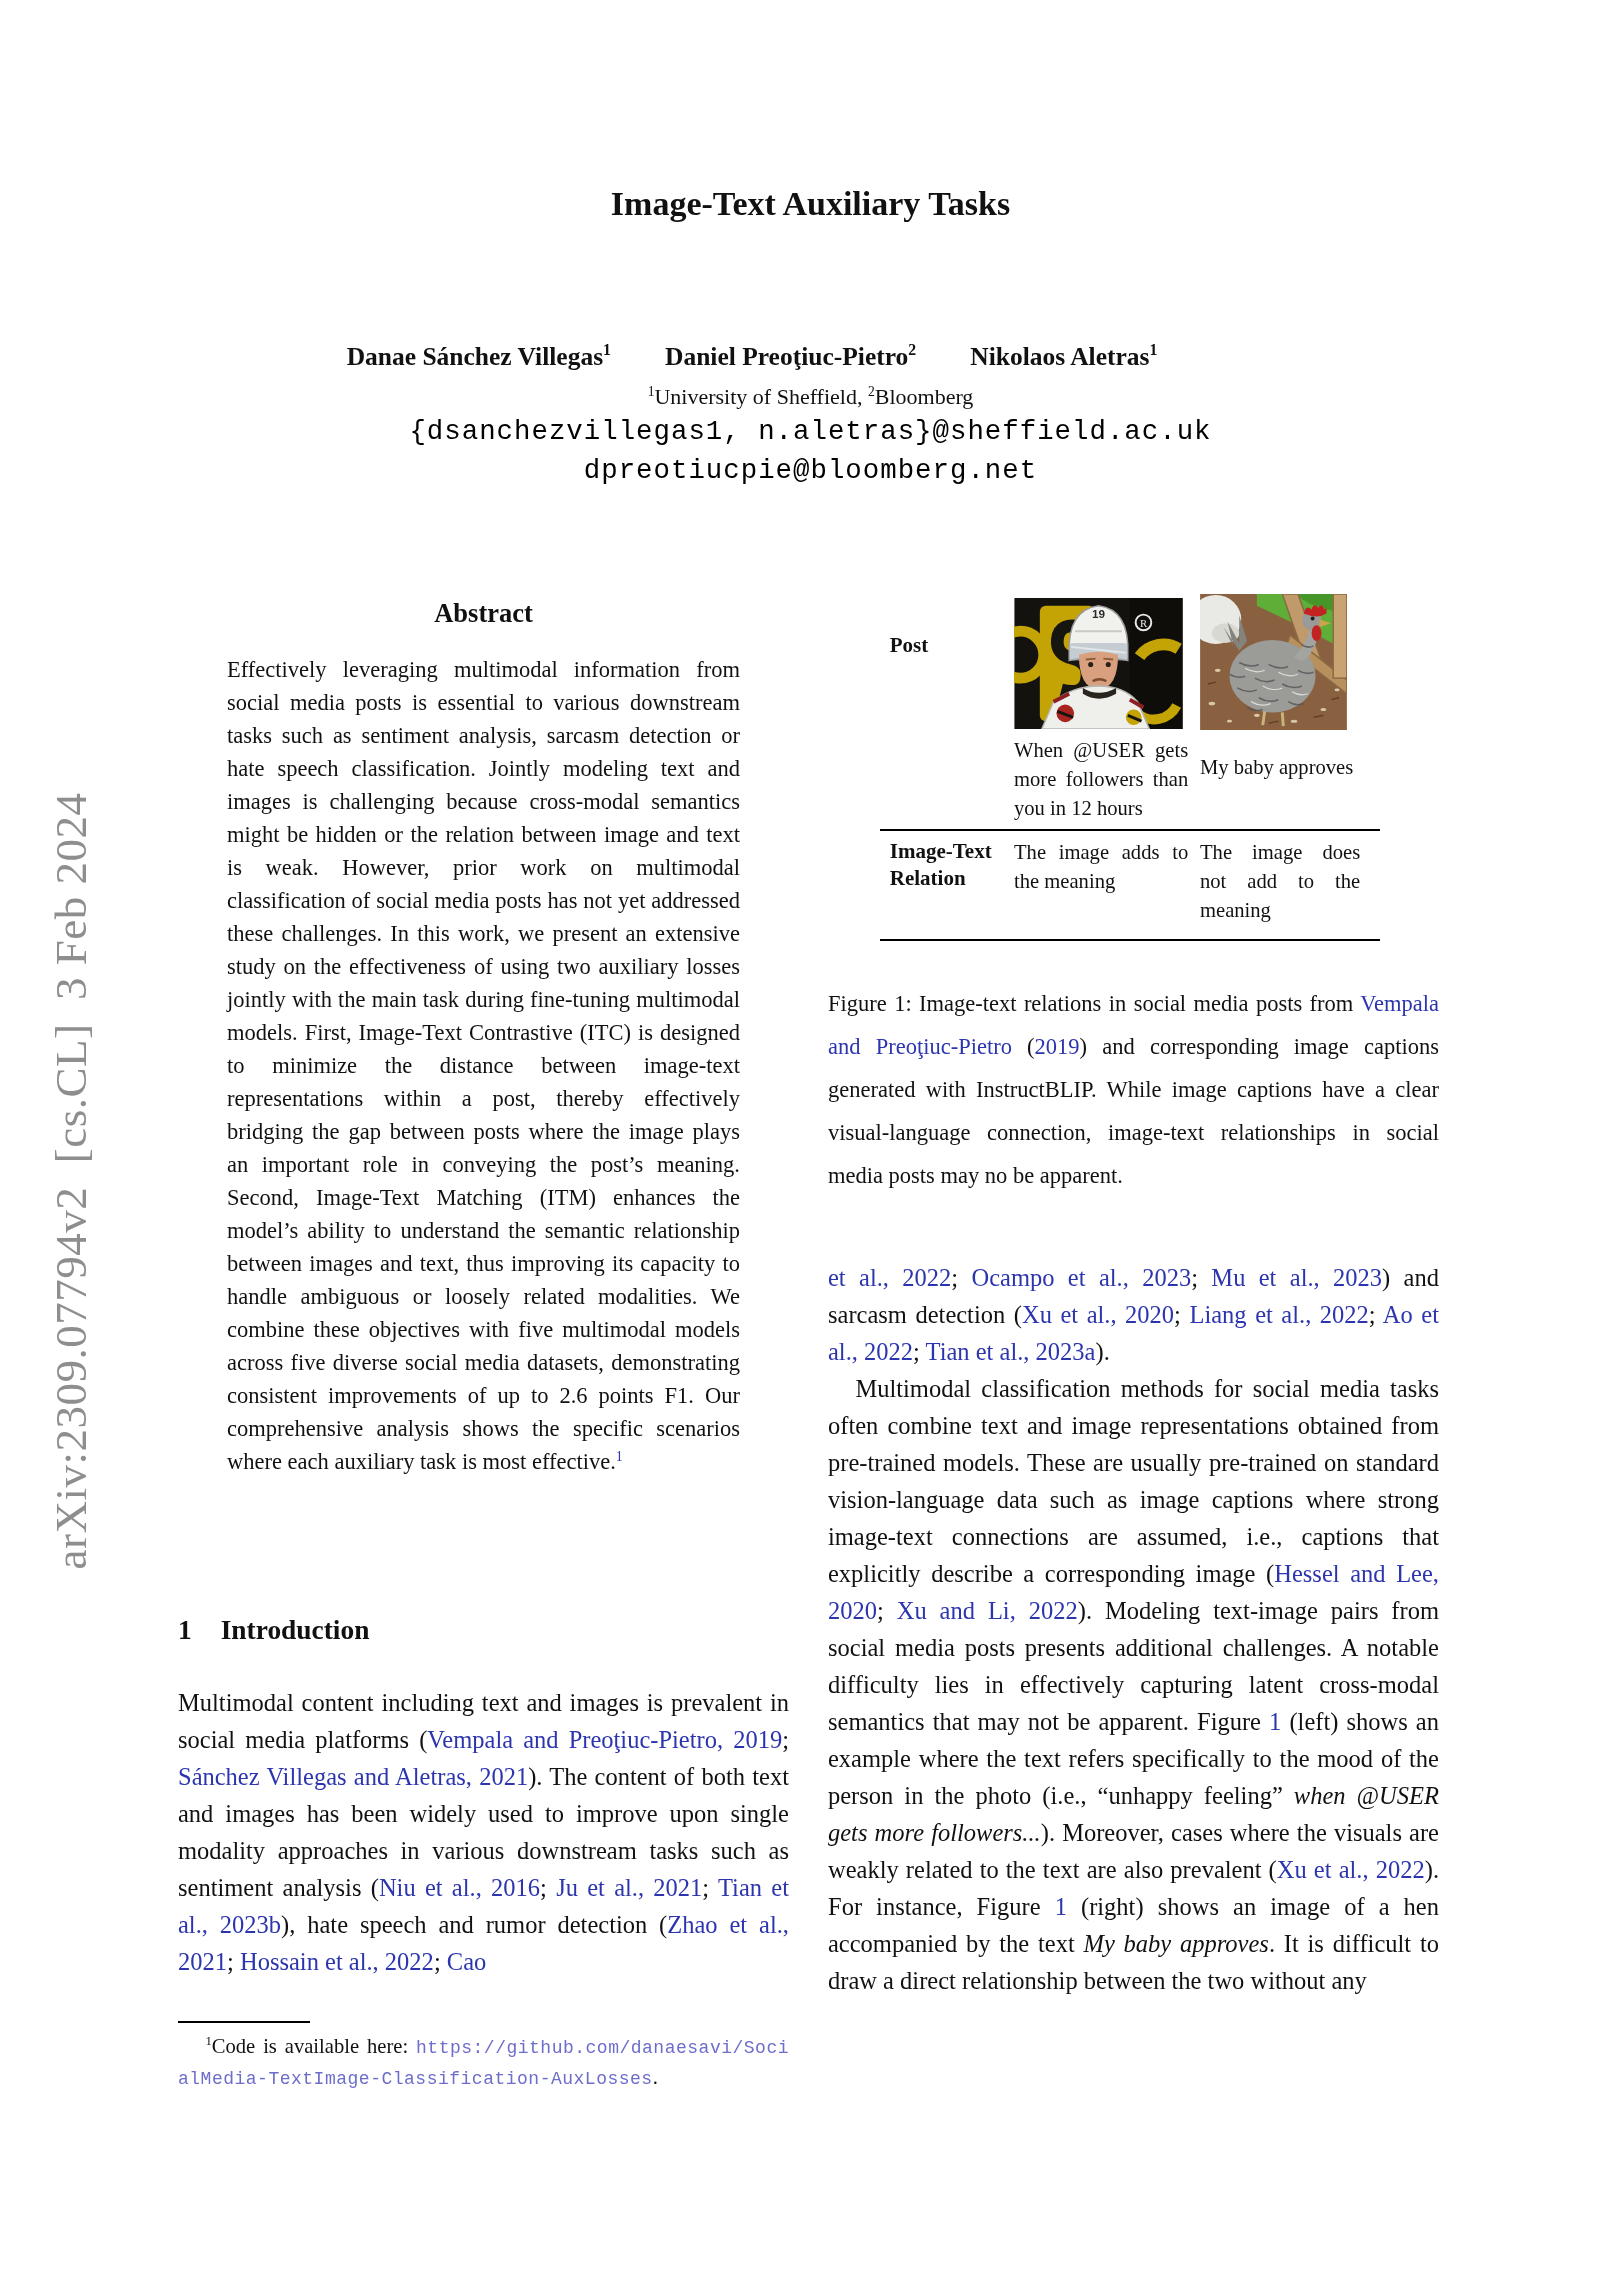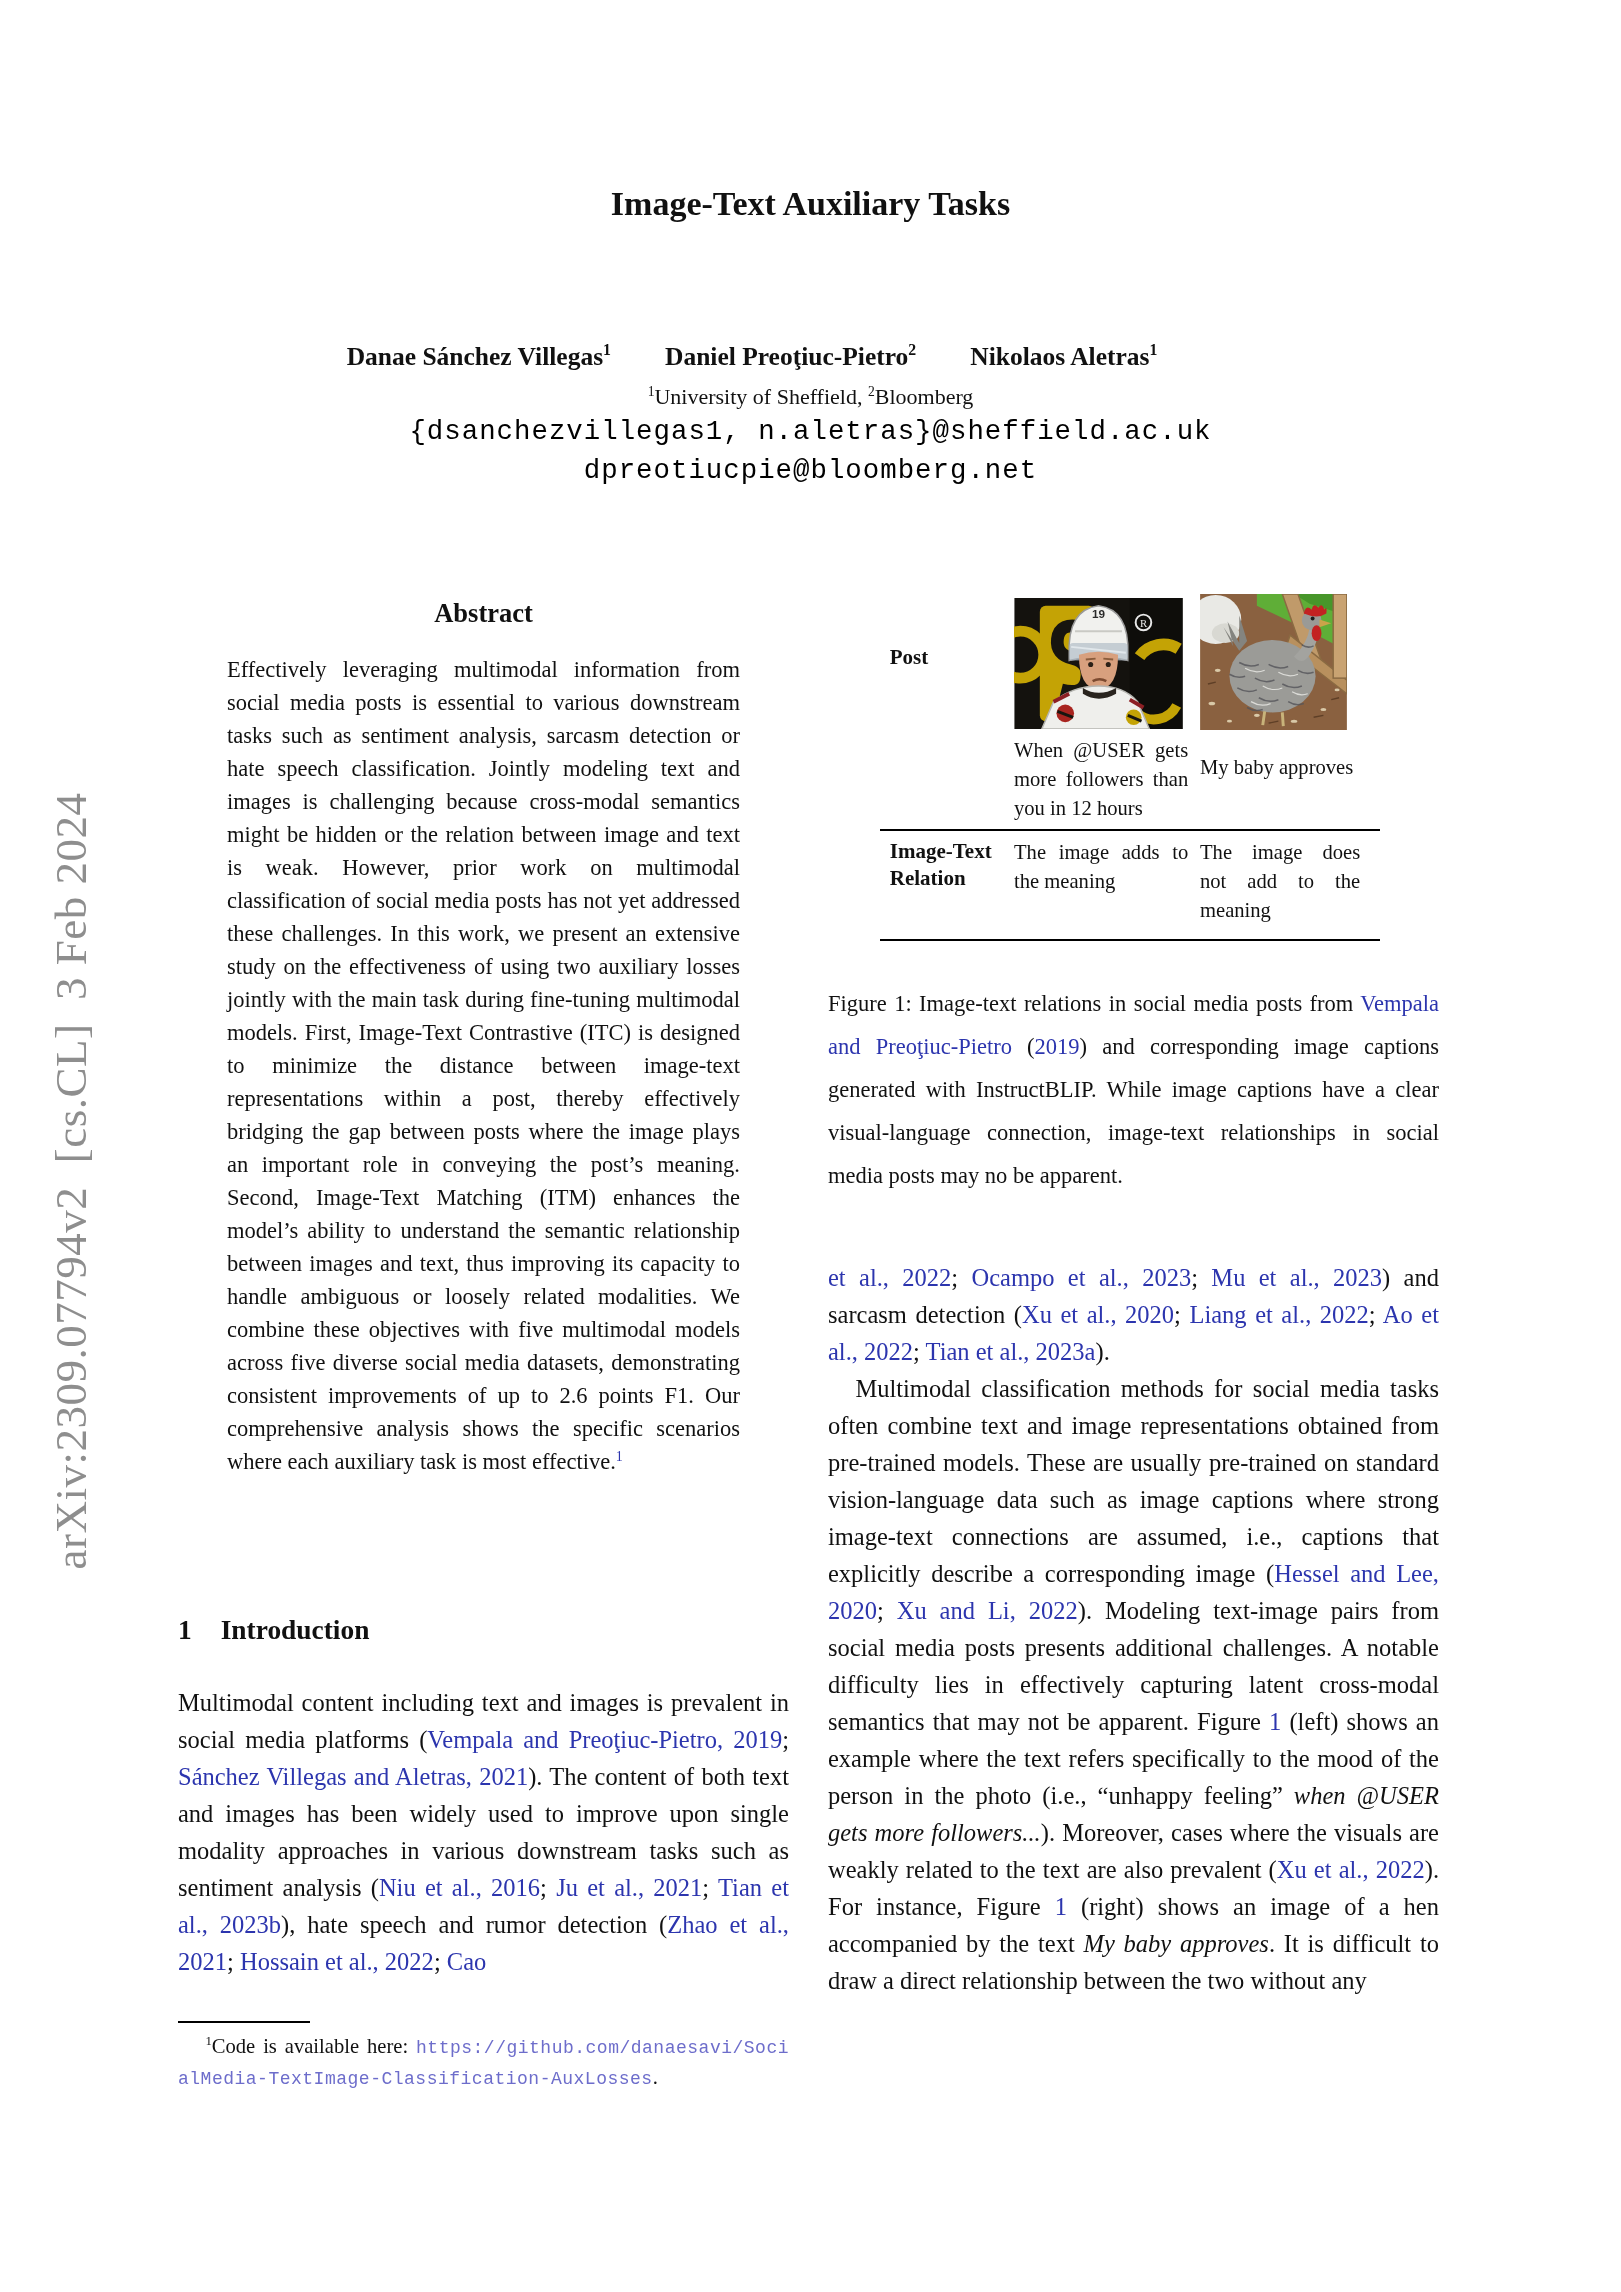--- a/index.html
+++ b/index.html
@@ -79,21 +79,21 @@
   
   .figure-block{position:absolute;left:828px;top:588px;width:611px;}
   .fig-table{margin-left:52px;width:500px;}
   .fig-row{display:grid;grid-template-columns:134px 186px 172px;}
   .fig-label{font-size:21px;font-weight:bold;line-height:26.5px;padding-left:9.8px;}
   .fig-cell{
     font-size:20.6px;line-height:29px;
     text-align:justify;text-justify:inter-word;
     padding-right:11.8px;
   }
-  .fig-row-post .fig-label{margin-top:56px;}
+  .fig-row-post .fig-label{margin-top:44px;}
   .post-img{display:block;}
   .post-img.hockey{margin-top:9.8px;}
   .post-img.chicken{margin-top:5.9px;}
   .post-text{margin-top:6.9px;}
   .post-text-right{margin-top:23.5px;}
   .fig-rule{border:none;border-top:2px solid #000;margin:5.9px 0 0 0;width:500px;}
   .row-pad{padding-top:7.8px;padding-bottom:7.8px;}
   .fig-caption{
     position:absolute;left:828px;top:982px;width:611px;
     font-size:22.5px;line-height:43px;

